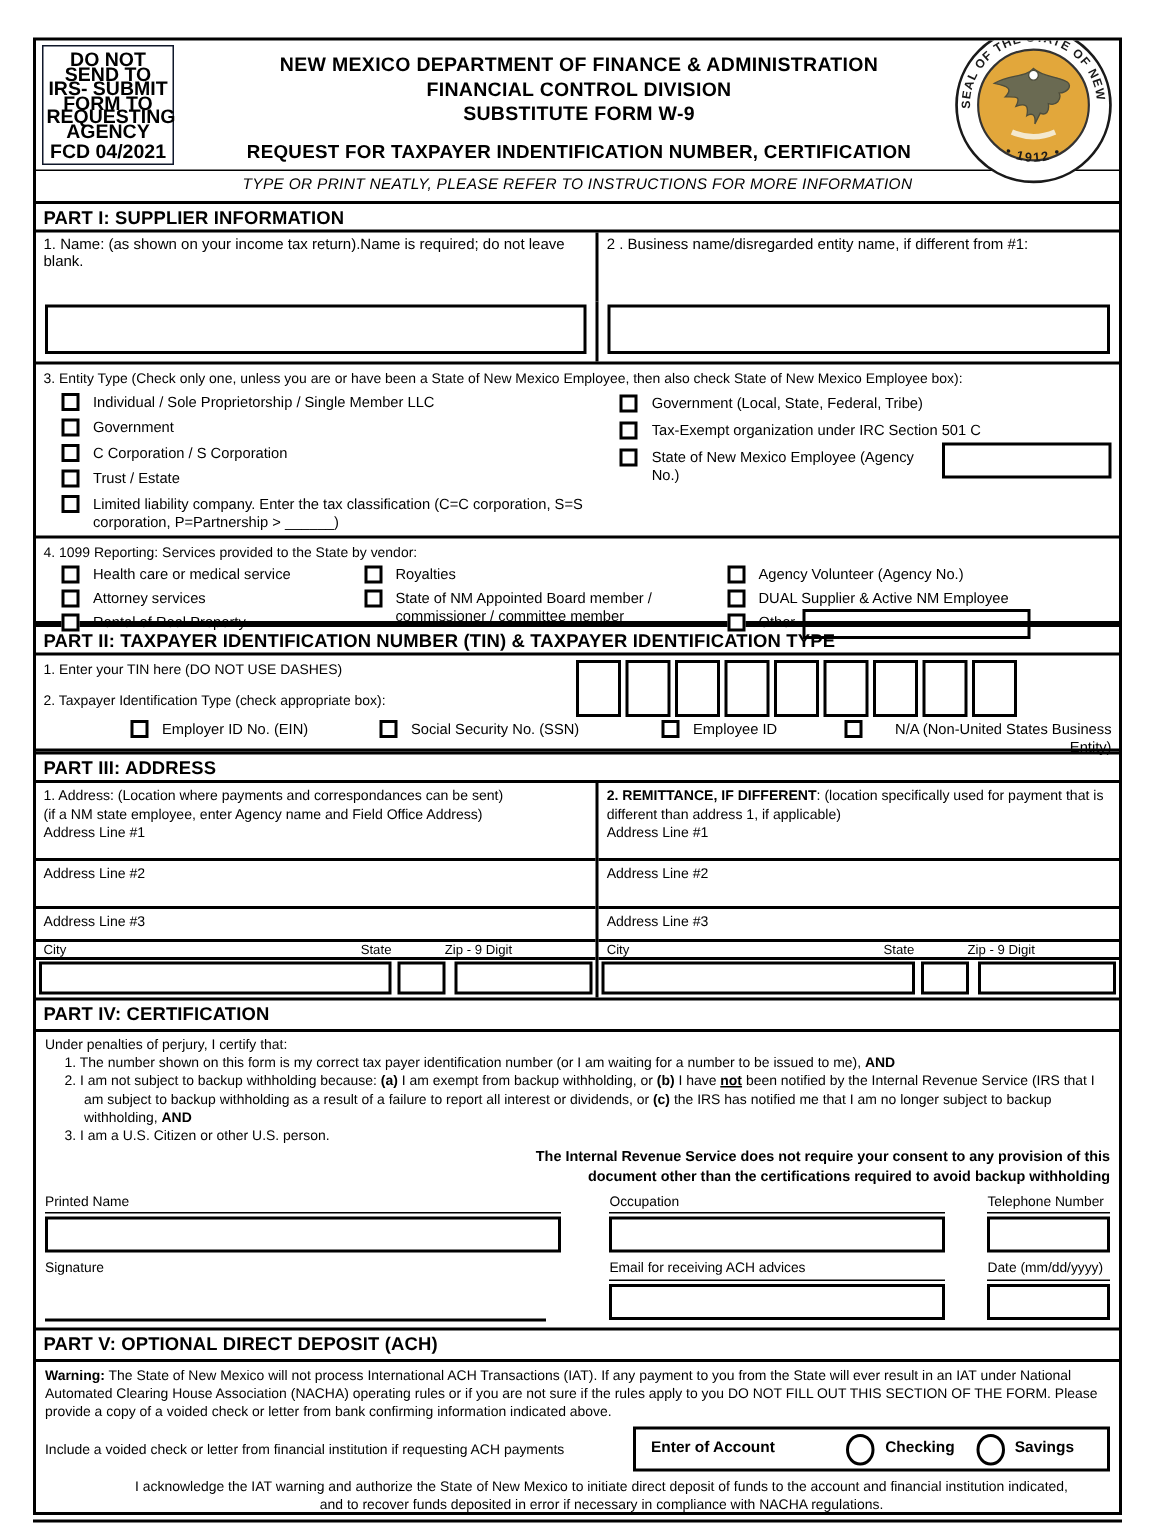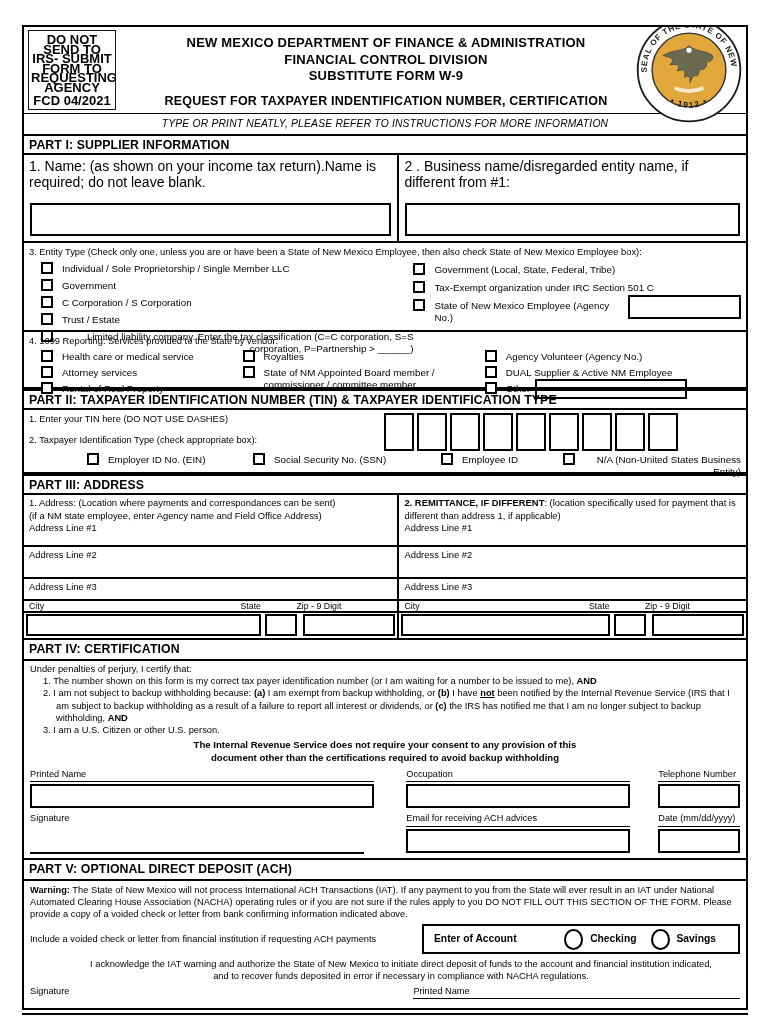--- a/index.html
+++ b/index.html
@@ -18,33 +18,33 @@
 
   .instr { height: 21px; border-top: 1px solid #000; text-align: center; font-style: italic; font-size: 10.3px; padding-top: 4px; letter-spacing: .2px; }
 
   .h-part { height: 21px; border-top: 2px solid #000; border-bottom: 2px solid #000; font-weight: bold; font-size: 12.3px; padding: 2px 5px; letter-spacing: .1px; }
   .h-part.nt { border-top: 0; }
 
   .txt { font-size: 9.3px; line-height: 12.2px; }
 
   
   .p1-labels { display: flex; height: 46px; }
-  .p1-cell { padding: 3px 5px; font-size: 14px; }
+  .p1-cell { padding: 3px 5px; font-size: 10px; }
   .p1-c1 { width: 52%; border-right: 2px solid #000; }
   .p1-c2 { flex: 1; }
   .p1-boxes { display: flex; height: 42px; border-bottom: 2px solid #000; }
   .p1-boxes .p1-cell { display: flex; padding: 0; }
   .ibox { border: 2px solid #000; background: #fff; }
   .p1-boxes .ibox { flex: 1; margin: 2px 6px 5px 6px; }
 
   
   .sec { border-bottom: 2px solid #000; padding: 3px 5px 2px; }
-  .sec3 { height: 89px; }
+  .sec3 { height: 116px; }
   .cols { display: flex; }
-  .s3l { width: 54%; padding-left: 12px; text-align: right; }
+  .s3l { width: 54%; padding-left: 12px; }
   .s3r { flex: 1; }
   .cb-row { display: flex; align-items: flex-start; margin-top: 4px; font-size: 9.8px; line-height: 12px; }
   .cb { flex: none; width: 12px; height: 12px; border: 2px solid #000; margin-right: 9px; background: #fff; }
   .cb-lbl { padding-top: 1px; }
   .agency-box { display: inline-block; width: 118px; height: 24px; border: 2px solid #000; margin-left: 6px; margin-top: -4px; vertical-align: top; }
   .s3r .cb-row { margin-top: 5px; }
 
   
   .sec4 { height: 57px; }
   .s4c1 { width: 30%; padding-left: 12px; }
@@ -76,21 +76,21 @@
   .city-box { flex: 1; margin-right: 4px; }
   .state-box { width: 32px; margin-right: 6px; }
   .zip-box { width: 92px; }
   .p3city-boxes .ibox { height: 22px; }
 
   
   .p4 { padding: 2px 6px 0; }
   .cert-item { padding-left: 26px; text-indent: -13px; }
   .b { font-weight: bold; }
   .bu { font-weight: bold; text-decoration: underline; }
-  .irs-note { text-align: center; font-weight: bold; font-size: 9.6px; line-height: 12.5px; margin: 3px 0 4px; }
+  .irs-note { text-align: right; font-weight: bold; font-size: 9.6px; line-height: 12.5px; margin: 3px 0 4px; }
   .f-row { display: flex; margin-top: 2px; }
   .f-col { display: flex; flex-direction: column; }
   .f-lbl { font-size: 9.2px; border-bottom: 1px solid #000; padding-bottom: 1px; }
   .f-lbl.nb { border-bottom: 0; }
   .f-box { border: 2px solid #000; height: 24px; margin-top: 2px; background: #fff; }
   .fc1 { width: 48.5%; margin-right: 4.5%; }
   .fc2 { width: 31.5%; margin-right: 4%; }
   .fc3 { flex: 1; }
   .sig-line { border-bottom: 2px solid #000; height: 22px; width: 97%; }
 

